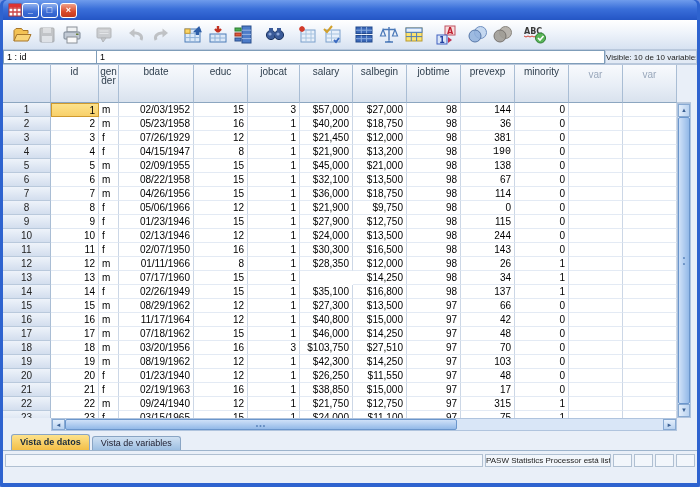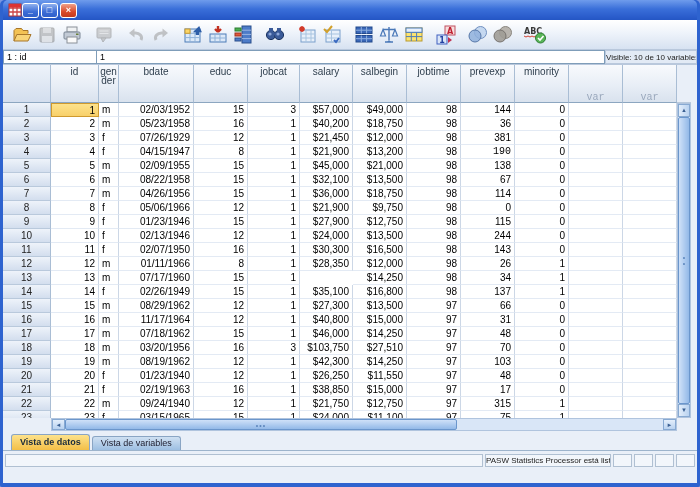--- a/index.html
+++ b/index.html
@@ -35,21 +35,21 @@
   .valueBox { flex:1; background:#fff; border:1px solid #7f9db9; border-left:none; font-size:9px; line-height:13px; padding-left:3px; }
   .visBox { width:92px; font-size:8px; line-height:14px; color:#222; text-align:center; white-space:nowrap; overflow:hidden; background:#e2eaf5; border:1px solid #b9c8dc; }
   
   .gridwrap { display:flex; }
   .gridleft { width:674px; }
   .ghead { height:38px; display:flex; }
   .hcell { background:linear-gradient(180deg,#f8fafd 0%,#e8eef6 55%,#d9e2ee 100%);
     border-right:1px solid #a9bdd4; border-bottom:1px solid #8ca6c0; font-size:10px; color:#30404f;
     text-align:center; padding-top:1px; overflow:hidden; }
   .hcell.wrap { word-break:break-all; line-height:9px; padding-top:2px; }
-  .hcell.varhdr { color:#9aa8bc; padding-top:27px;font-family:Liberation Mono, monospace; }
+  .hcell.varhdr { color:#9aa8bc; padding-top:4px; }
   .hcell.corner { background:linear-gradient(180deg,#eef3fa,#d3deee); }
   .gbody { height:315px; overflow:hidden; background:#fff; }
   .grow { display:flex; height:14px; }
   .gut { background:linear-gradient(180deg,#eef3fa,#d3deee); border-right:1px solid #a9bdd4; border-bottom:1px solid #b9c9dc;
     font-size:10px; color:#222; text-align:center; line-height:13px; }
   .cell { font-size:10px; color:#000; line-height:13px; padding:0 3px; border-right:1px solid #ccd7e6; border-bottom:1px solid #e3eaf4;
     white-space:nowrap; overflow:hidden; background:#fff; }
   .ar { text-align:right; } .al { text-align:left; }
   .cell.sel { background:linear-gradient(180deg,#fde28c,#f8d06a); border:1px solid #cf9a2e; }
   
@@ -279,21 +279,21 @@
           </div>
         <div class="gbody" id="gbody">
             <div class="grow">
               <div class="gut" style="width: 48px;">1</div>
               <div class="cell ar sel" style="width: 48px;">1</div>
               <div class="cell al" style="width: 20px;">m</div>
               <div class="cell ar" style="width: 75px;">02/03/1952</div>
               <div class="cell ar" style="width: 54px;">15</div>
               <div class="cell ar" style="width: 52px;">3</div>
               <div class="cell ar" style="width: 53px;">$57,000</div>
-              <div class="cell ar" style="width: 54px;">$49,000</div>
+              <div class="cell ar" style="width: 54px;">$27,000</div>
               <div class="cell ar" style="width: 54px;">98</div>
               <div class="cell ar" style="width: 54px;">144</div>
               <div class="cell ar" style="width: 54px;">0</div>
               <div class="cell" style="width: 54px;"></div>
               <div class="cell" style="width: 54px;"></div>
             </div>
             <div class="grow">
               <div class="gut" style="width: 48px;">2</div>
               <div class="cell ar" style="width: 48px;">2</div>
               <div class="cell al" style="width: 20px;">m</div>
@@ -506,21 +506,21 @@
             <div class="grow">
               <div class="gut" style="width: 48px;">16</div>
               <div class="cell ar" style="width: 48px;">16</div>
               <div class="cell al" style="width: 20px;">m</div>
               <div class="cell ar" style="width: 75px;">11/17/1964</div>
               <div class="cell ar" style="width: 54px;">12</div>
               <div class="cell ar" style="width: 52px;">1</div>
               <div class="cell ar" style="width: 53px;">$40,800</div>
               <div class="cell ar" style="width: 54px;">$15,000</div>
               <div class="cell ar" style="width: 54px;">97</div>
-              <div class="cell ar" style="width: 54px;">31</div>
+              <div class="cell ar" style="width: 54px;">42</div>
               <div class="cell ar" style="width: 54px;">0</div>
               <div class="cell" style="width: 54px;"></div>
               <div class="cell" style="width: 54px;"></div>
             </div>
             <div class="grow">
               <div class="gut" style="width: 48px;">17</div>
               <div class="cell ar" style="width: 48px;">17</div>
               <div class="cell al" style="width: 20px;">m</div>
               <div class="cell ar" style="width: 75px;">07/18/1962</div>
               <div class="cell ar" style="width: 54px;">15</div>

